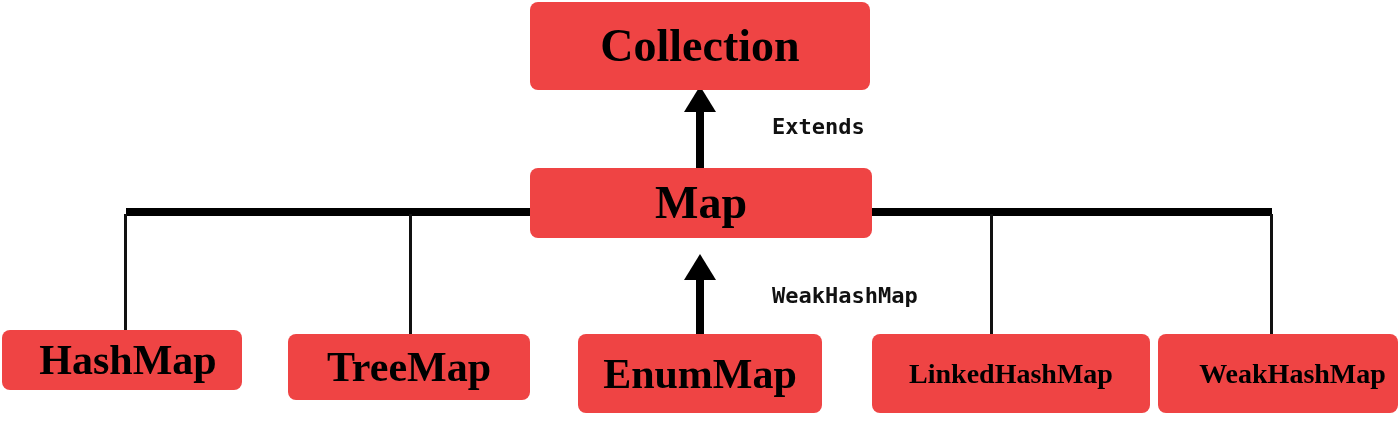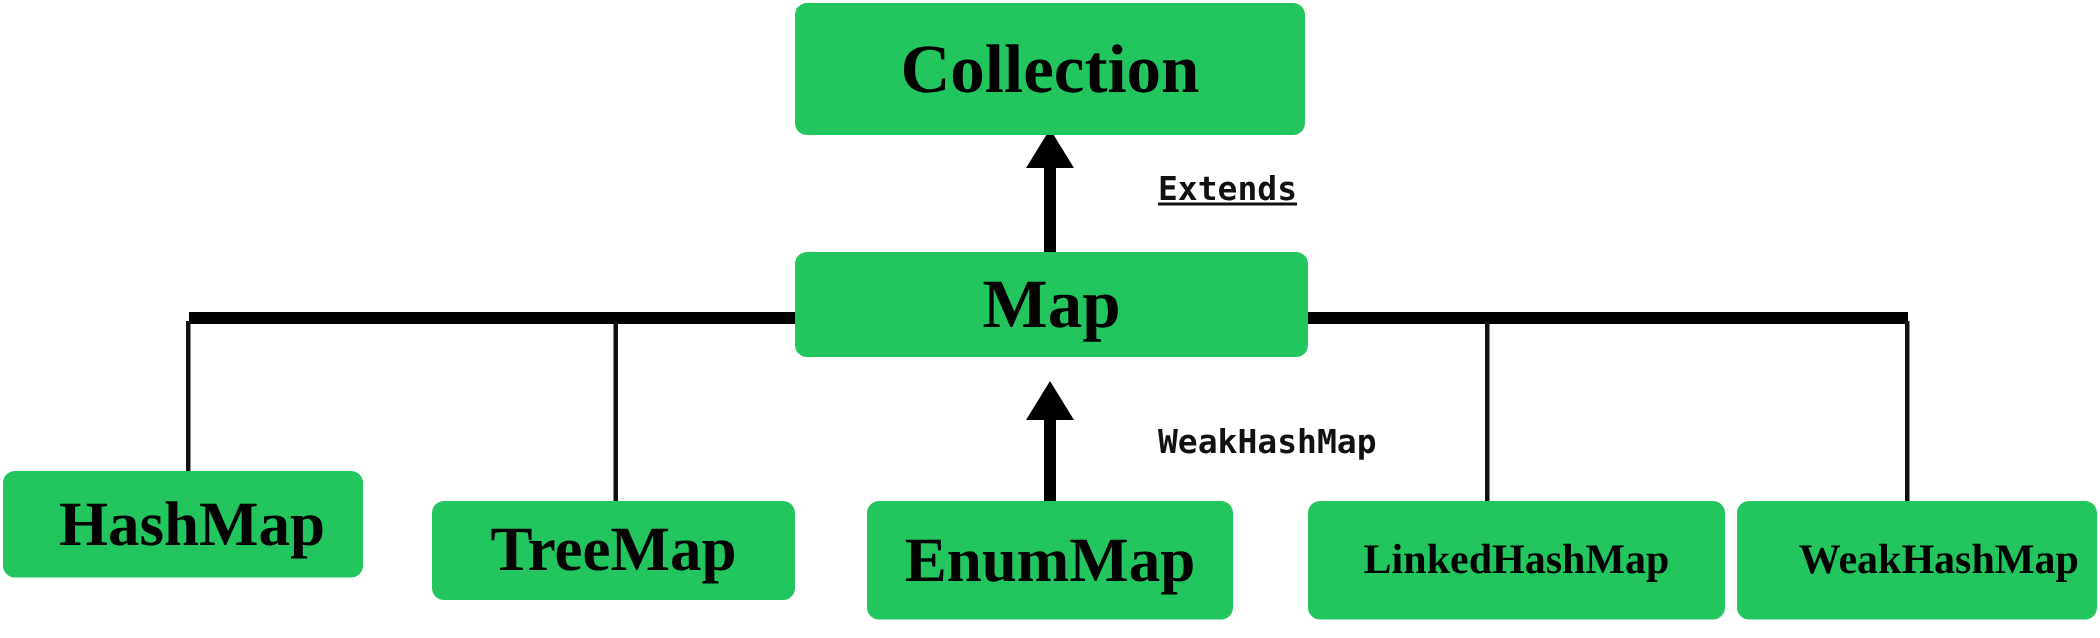--- a/index.html
+++ b/index.html
@@ -11,21 +11,21 @@
     position: relative;
     width: 1400px;
     height: 425px;
     background: #ffffff;
     overflow: hidden;
     font-family: "Liberation Serif", "DejaVu Serif", serif;
   }
   .node {
     position: absolute;
     box-sizing: border-box;
-    background: #22c55e;
+    background: #ef4444;
     border-radius: 8px;
     display: flex;
     align-items: center;
     justify-content: center;
     color: #000000;
     font-family: "Liberation Serif", "DejaVu Serif", serif;
     font-weight: bold;
     letter-spacing: 0px;
     user-select: none;
   }
@@ -33,21 +33,21 @@
     line-height: 1;
     white-space: nowrap;
   }
   
   #node-collection { left: 530px; top: 2px;   width: 340px; height: 88px; }
   #node-collection .node-label { font-size: 46px; }
 
   #node-map        { left: 530px; top: 168px; width: 342px; height: 70px; }
   #node-map .node-label { font-size: 46px; }
 
-  #node-hashmap        { left: 2px;    top: 314px; width: 240px; height: 71px; padding-left: 12px; }
+  #node-hashmap        { left: 2px;    top: 330px; width: 240px; height: 60px; padding-left: 12px; }
   #node-hashmap .node-label { font-size: 42px; }
 
   #node-treemap        { left: 288px;  top: 334px; width: 242px; height: 66px; }
   #node-treemap .node-label { font-size: 42px; }
 
   #node-enummap        { left: 578px;  top: 334px; width: 244px; height: 79px; }
   #node-enummap .node-label { font-size: 42px; }
 
   #node-linkedhashmap  { left: 872px;  top: 334px; width: 278px; height: 79px; }
   #node-linkedhashmap .node-label { font-size: 28px; }
@@ -81,21 +81,21 @@
 
   .edge-label {
     position: absolute;
     font-family: "DejaVu Sans Mono", "Liberation Mono", monospace;
     font-weight: bold;
     color: #111111;
     font-size: 22px;
     white-space: nowrap;
     user-select: none;
   }
-  #label-extends    { left: 772px; top: 114px; text-decoration: underline; }
+  #label-extends    { left: 772px; top: 114px; }
   #label-implements { left: 772px; top: 283px; }
 </style>
 </head>
 <body>
 
 <div id="canvas">
 
   <div class="hbar" id="bar-left"></div>
   <div class="hbar" id="bar-right"></div>
 

